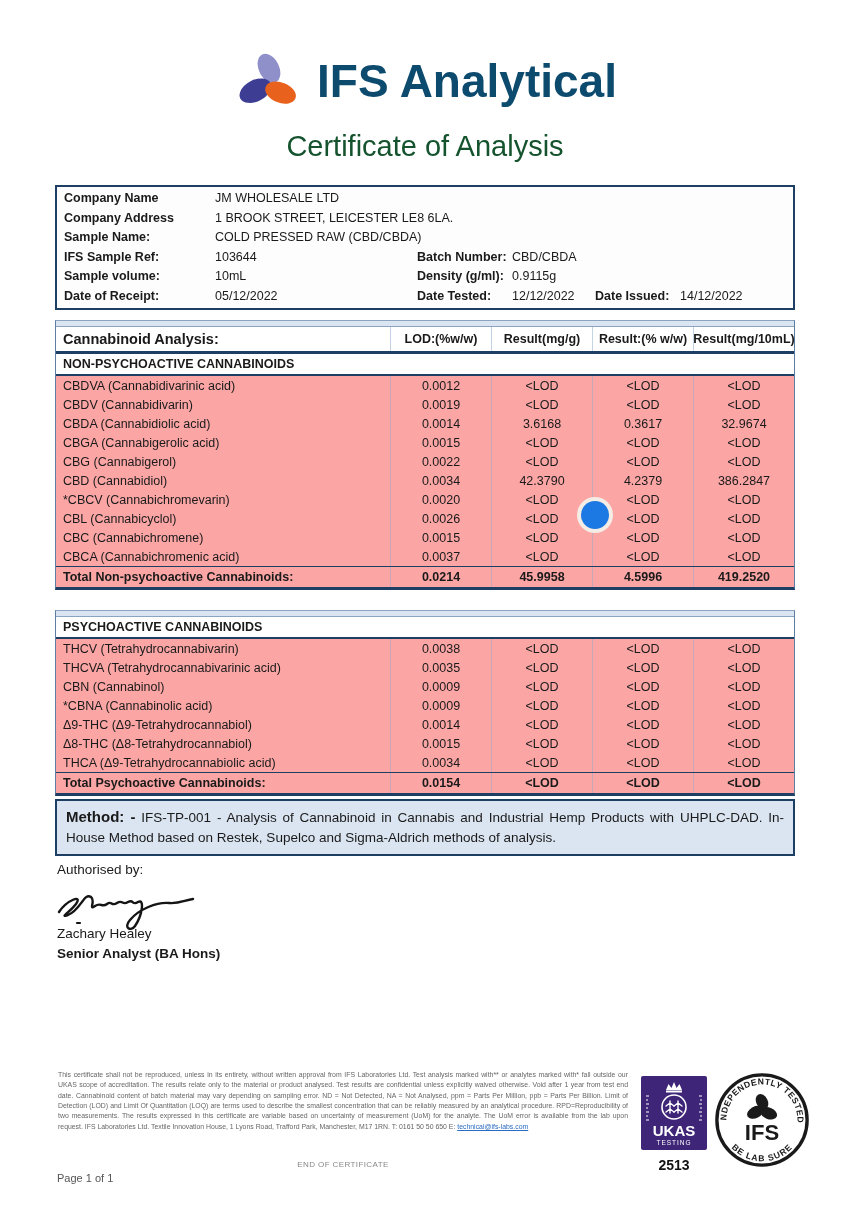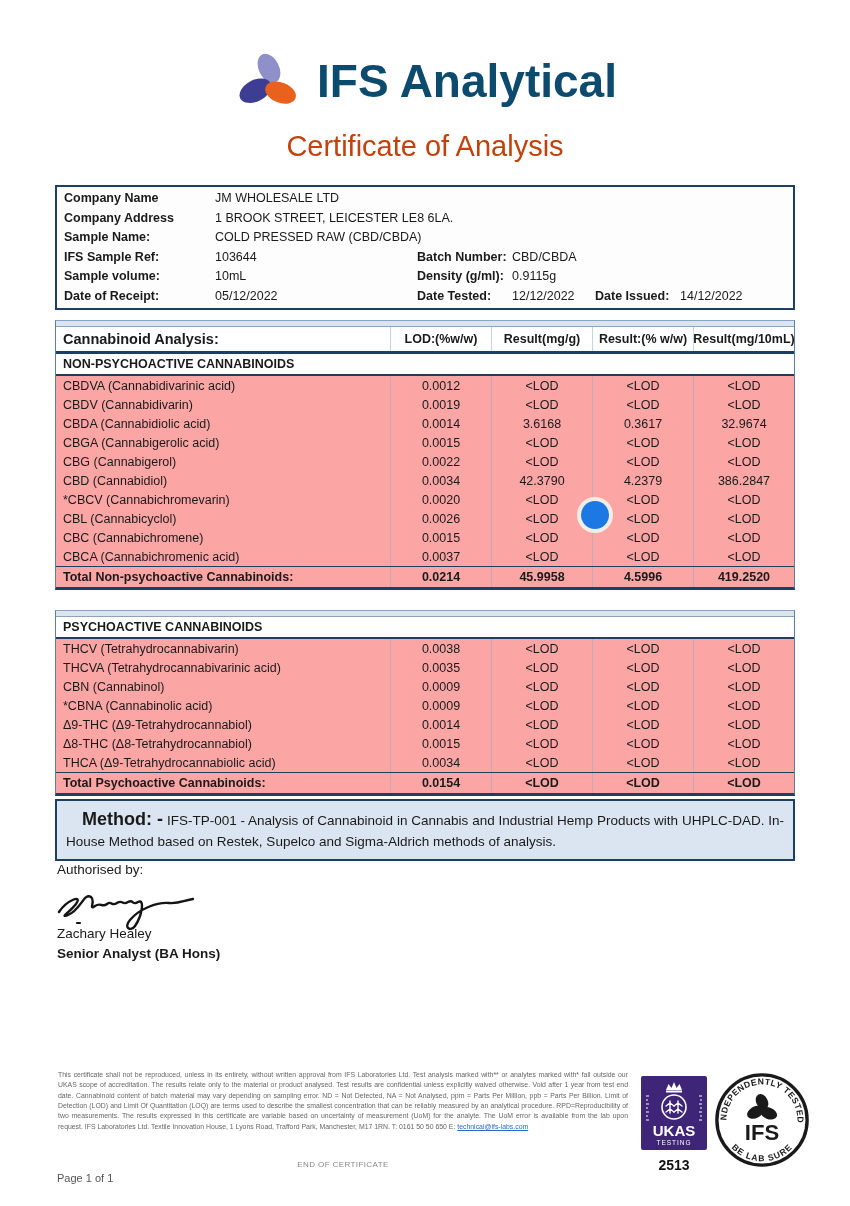--- a/index.html
+++ b/index.html
@@ -3,21 +3,21 @@
 <meta charset="utf-8">
 <style>
   * { margin:0; padding:0; box-sizing:border-box; }
   html,body { background:#ffffff; }
   body { font-family:"Liberation Sans", sans-serif; color:#1a1a1a; }
   .page { position:relative; width:850px; height:1206px; background:#ffffff; overflow:hidden; }
 
   
   .logo-row { position:absolute; top:50px; left:0; width:100%; display:flex; justify-content:center; align-items:center; gap:14px; }
   .logo-text { font-size:46px; font-weight:bold; color:#0c4a6e; letter-spacing:0; }
-  .doc-title { position:absolute; top:130px; left:0; width:100%; text-align:center; font-size:29px; font-weight:400; color:#c2410c; }
+  .doc-title { position:absolute; top:130px; left:0; width:100%; text-align:center; font-size:29px; font-weight:400; color:#14532d; }
 
   
   .info-table { position:absolute; top:185px; left:55px; width:740px; border:2px solid #1d3f63; background:#fdfdfe; padding:2px 0; }
   .info-row { display:flex; height:19.5px; align-items:center; font-size:12.5px; line-height:19.5px; }
   .ilabel { font-weight:bold; padding-left:7px; }
   .l1 { width:158px; }
   .v1 { flex:1; }
   .v1f { width:202px; }
   .l2 { width:95px; font-weight:bold; }
   .v2 { flex:1; }
@@ -35,21 +35,21 @@
   .hcell { width:101px; text-align:center; font-size:12.5px; font-weight:bold; line-height:1.3; padding:4px 0; border-left:1px solid #c3d4e7; display:flex; flex-direction:row; justify-content:center; }
   .namecol { flex:1; }
   .secrow { background:#fff; font-size:12.5px; font-weight:bold; padding:3px 0 3px 7px; border-bottom:2px solid #1d3f63; }
   .drow { display:flex; background:#fca5a5; height:19px; font-size:12.5px; align-items:stretch; }
   .drow .name { flex:1; padding-left:7px; display:flex; align-items:center; }
   .dcell { width:101px; text-align:center; border-left:1px solid rgba(140,170,205,0.45); display:flex; align-items:center; justify-content:center; }
   .trow { font-weight:bold; border-top:1px solid #1d3f63; height:21px;justify-content:flex-end; }
 
   
   .method-box { position:absolute; top:799px; left:55px; width:740px; background:#dbe5f1; border:2px solid #1d3f63; padding:5px 9px 7px 9px; font-size:13.5px; line-height:1.45; text-align:justify; }
-  .method-label { font-weight:bold; font-size:18px;margin-left:16px; }
+  .method-label { font-weight:bold; font-size:15px; }
 
   
   .auth-label { position:absolute; top:862px; left:57px; font-size:13.5px; }
   .sig { position:absolute; top:878px; left:55px; }
   .sig-name { position:absolute; top:926px; left:57px; font-size:13.5px; }
   .sig-role { position:absolute; top:946px; left:57px; font-size:13.5px; font-weight:bold; }
 
   
   .fineprint { position:absolute; top:1070px; left:58px; width:570px; font-size:6.9px; line-height:1.5; color:#666; text-align:justify; }
   .fineprint a { color:#2a6bc4; text-decoration:underline; }

